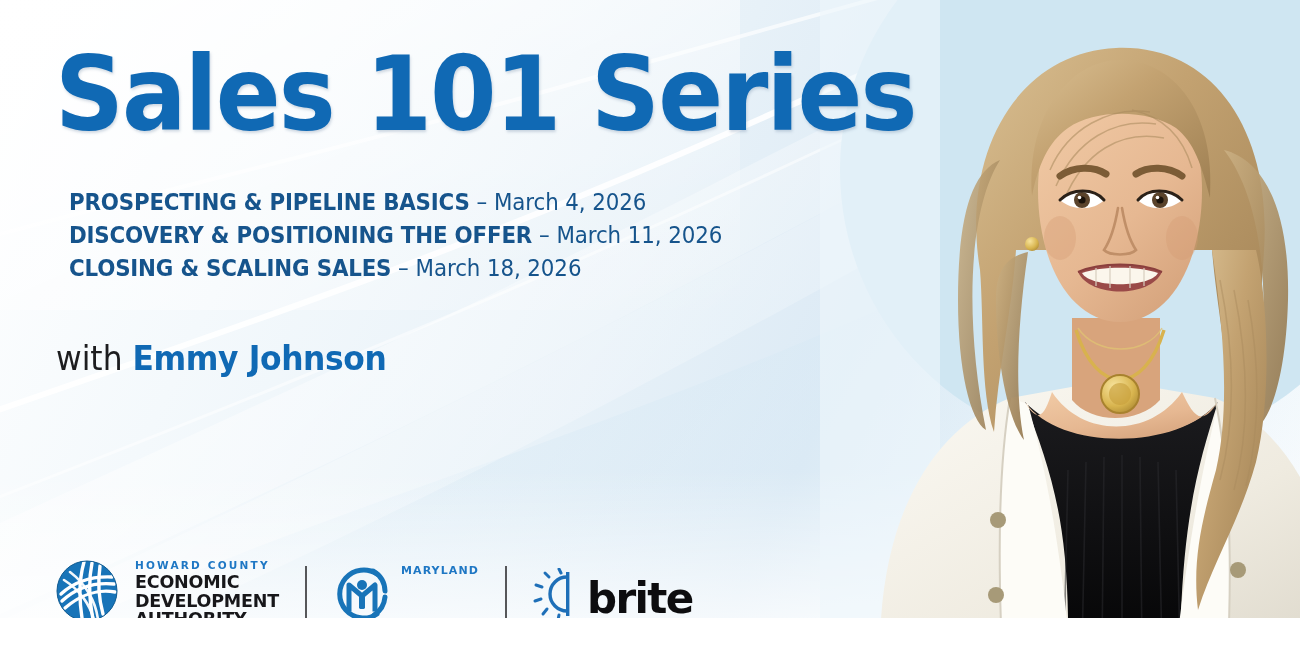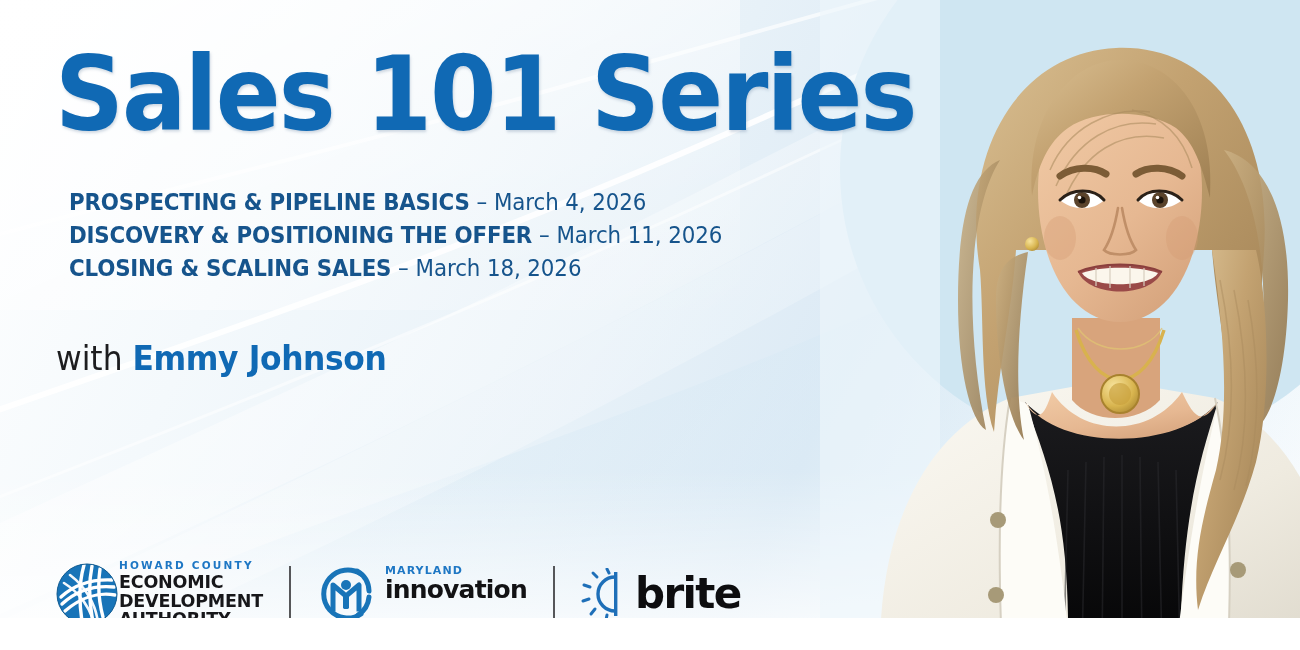--- a/index.html
+++ b/index.html
@@ -75,21 +75,21 @@
     position:absolute;left:0;bottom:0;width:900px;height:112px;
     display:flex;align-items:center;
   }
   .logo-slot{display:flex;align-items:center;}
   .divider{
     width:2px;height:56px;background:#3a3a3c;opacity:.85;
     margin:0 26px;
   }
 
   
-  .eda{display:flex;align-items:center;gap:1px;margin-left:56px;}
+  .eda{display:flex;align-items:flex-start;gap:17px;margin-left:56px;}
   .eda-text{line-height:1;}
   .eda-top{
     font-family:"DejaVu Sans","Liberation Sans",sans-serif;
     font-weight:700;font-size:10.5px;letter-spacing:2.2px;color:#1E77C4;
     margin-bottom:3px;
   }
   .eda-main{
     font-family:"DejaVu Sans","Liberation Sans",sans-serif;
     font-weight:700;font-size:17.5px;letter-spacing:-0.2px;color:#17171a;
     line-height:18.5px;
@@ -103,21 +103,21 @@
     font-weight:700;font-size:11px;letter-spacing:1.1px;color:#1E77C4;
     margin-bottom:2px;
   }
   .mic-main{
     font-family:"DejaVu Sans","Liberation Sans",sans-serif;
     font-weight:700;font-size:25px;letter-spacing:-0.8px;color:#121214;
     line-height:24px;
   }
 
   
-  .brite{display:flex;align-items:center;gap:4px;}
+  .brite{display:flex;align-items:flex-end;gap:4px;}
   .brite-word{
     font-family:"DejaVu Sans","Liberation Sans",sans-serif;
     font-weight:700;font-size:42px;letter-spacing:-1.6px;color:#0d0d0f;
     line-height:42px;
   }
 
   
   .portrait{
     position:absolute;right:0;top:0;width:480px;height:650px;overflow:hidden;
   }
@@ -365,21 +365,20 @@
         <svg width="58" height="58" viewBox="0 0 58 58">
           <path d="M 44 9 A 24 24 0 1 0 44 49" fill="none" stroke="#1874B8" stroke-width="5" stroke-linecap="round"></path>
           <path d="M 40 6 A 24 24 0 0 1 52 26" fill="none" stroke="#1874B8" stroke-width="5" stroke-linecap="round"></path>
           <path d="M 52 32 A 24 24 0 0 1 41 50" fill="none" stroke="#1874B8" stroke-width="5" stroke-linecap="round"></path>
           <path d="M 16 44 L 16 20 L 29 31 L 42 20 L 42 44" fill="none" stroke="#1874B8" stroke-width="5" stroke-linejoin="round" stroke-linecap="square"></path>
           <circle cx="29" cy="20" r="5" fill="#1874B8"></circle>
           <rect x="26" y="30" width="6" height="14" rx="1.4" fill="#1874B8"></rect>
         </svg>
         <div class="mic-text">
           <div class="mic-top">MARYLAND</div>
-          <div class="mic-main">innovation</div>
         </div>
       </div>
 
       <div class="divider"></div>
 
       <div class="logo-slot brite">
         <svg width="50" height="52" viewBox="0 0 50 52">
           <path d="M 34 9 A 17 17 0 0 0 34 43" fill="none" stroke="#1E6FB8" stroke-width="3.4"></path>
           <rect x="33" y="4" width="3.4" height="44" fill="#1E6FB8"></rect>
           <g stroke="#1E6FB8" stroke-width="3" stroke-linecap="round">

